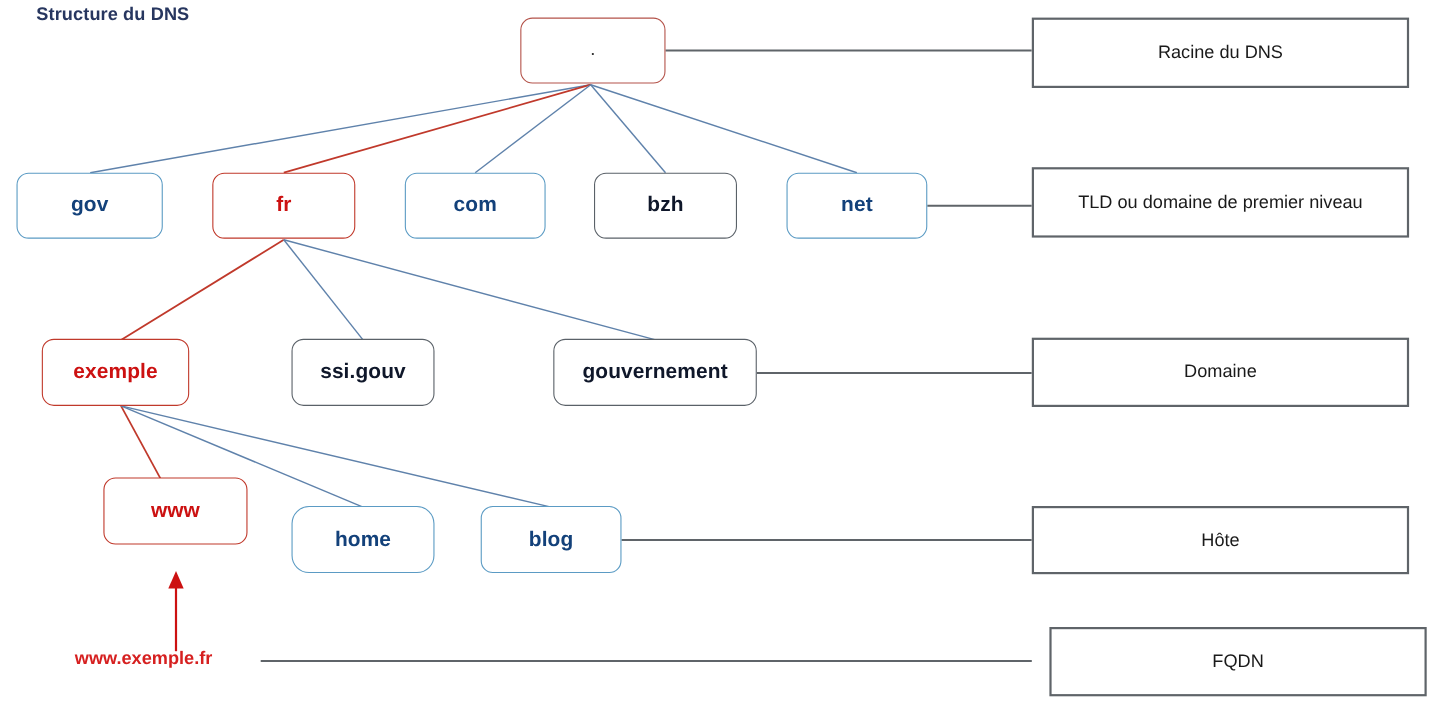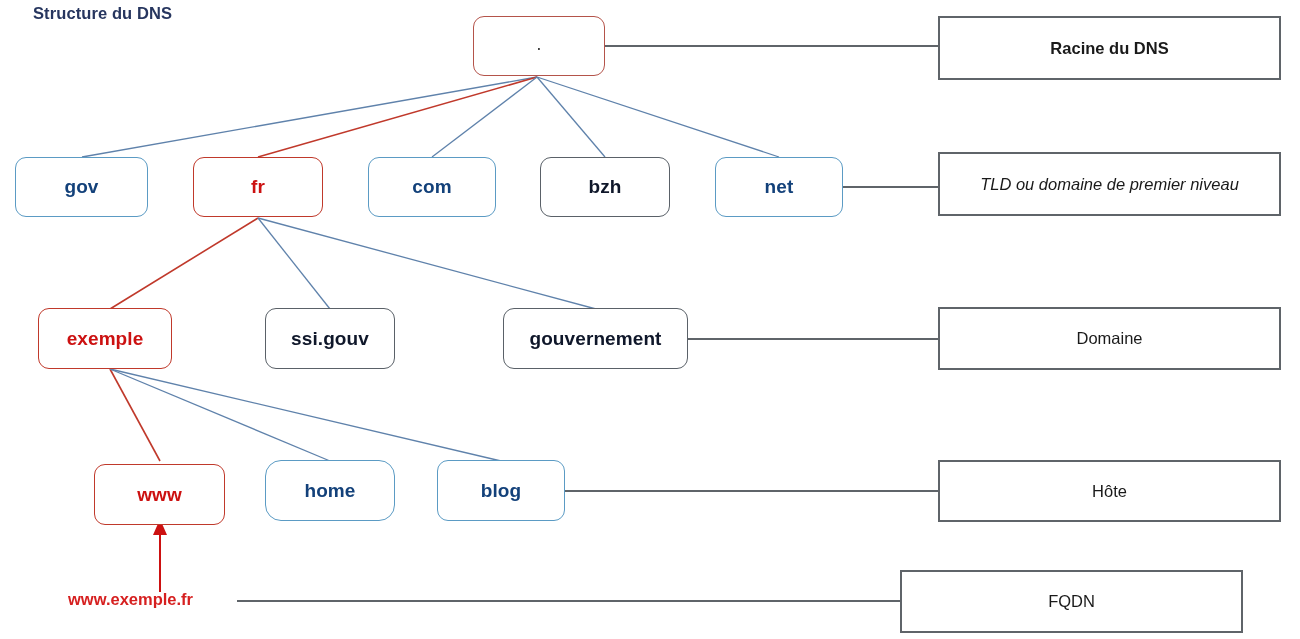--- a/index.html
+++ b/index.html
@@ -130,25 +130,25 @@
   <div class="node blue" style="left:15px;  top:157px; width:133px; height:60px;">gov</div>
   <div class="node red" style="left:193px; top:157px; width:130px; height:60px;">fr</div>
   <div class="node blue" style="left:368px; top:157px; width:128px; height:60px;">com</div>
   <div class="node dark" style="left:540px; top:157px; width:130px; height:60px;">bzh</div>
   <div class="node blue" style="left:715px; top:157px; width:128px; height:60px;">net</div>
 
   <div class="node red" style="left:38px;  top:308px; width:134px; height:61px;text-align:center;">exemple</div>
   <div class="node dark" style="left:265px; top:308px; width:130px; height:61px;">ssi.gouv</div>
   <div class="node dark" style="left:503px; top:308px; width:185px; height:61px;">gouvernement</div>
 
-  <div class="node red" style="left:94px;  top:464px; width:131px; height:61px;">www</div>
+  <div class="node red" style="left:94px;  top:434px; width:131px; height:61px;">www</div>
   <div class="node blue" style="left:265px; top:460px; width:130px; height:61px;border-radius:16px;">home</div>
   <div class="node blue" style="left:437px; top:460px; width:128px; height:61px;">blog</div>
 
   <div class="fqdn-label" style="left:68px; top:590px;">www.exemple.fr</div>
 
-  <div class="legend-box" style="left:938px; top:16px;  width:343px; height:64px;font-weight:bold;">Racine du DNS</div>
-  <div class="legend-box" style="left:938px; top:152px; width:343px; height:64px;font-style:italic;">TLD ou domaine de premier niveau</div>
+  <div class="legend-box" style="left:938px; top:16px;  width:343px; height:64px;">Racine du DNS</div>
+  <div class="legend-box" style="left:938px; top:152px; width:343px; height:64px;">TLD ou domaine de premier niveau</div>
   <div class="legend-box" style="left:938px; top:307px; width:343px; height:63px;">Domaine</div>
   <div class="legend-box" style="left:938px; top:460px; width:343px; height:62px;">Hôte</div>
-  <div class="legend-box" style="left:900px; top:570px; width:343px; height:63px;">FQDN</div>
+  <div class="legend-box" style="left:954px; top:570px; width:343px; height:63px;">FQDN</div>
 
 </div>
 
 </body></html>

